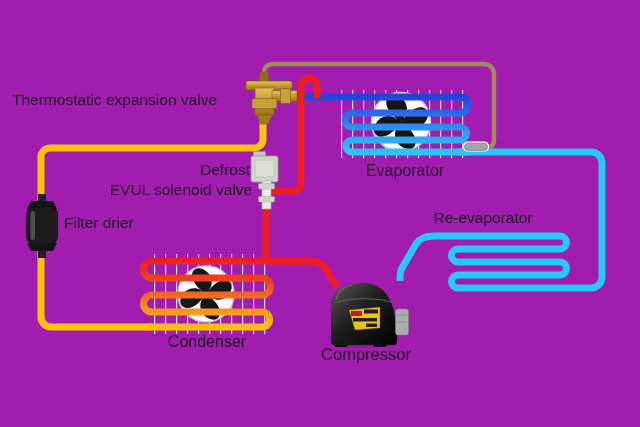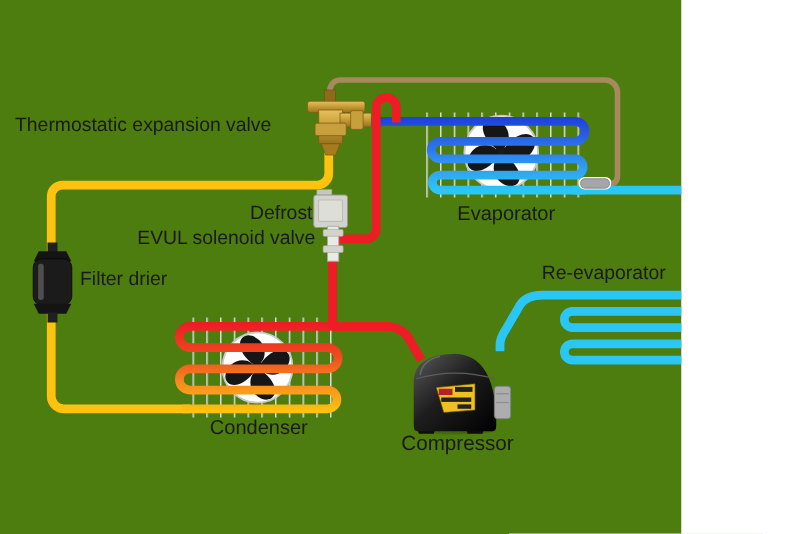--- a/index.html
+++ b/index.html
@@ -1,16 +1,16 @@
 <!DOCTYPE html>
 <html><head>
 <meta charset="utf-8">
 <style>
   html,body{margin:0;padding:0;background:#fff;}
-  #stage{position:relative;width:545px;height:427px;background:#4d7c0f;overflow:hidden;}
+  #stage{position:relative;width:640px;height:427px;background:#a21caf;overflow:hidden;}
   svg{display:block;}
   .lbl{font-family:"Liberation Sans",sans-serif;fill:#1A1A1A;}
   .pipe{fill:none;stroke-width:7;}
   .thin{fill:none;}
 </style>
 </head>
 <body>
 
 <div id="stage">
 <svg width="640" height="427" viewBox="0 0 640 427">

